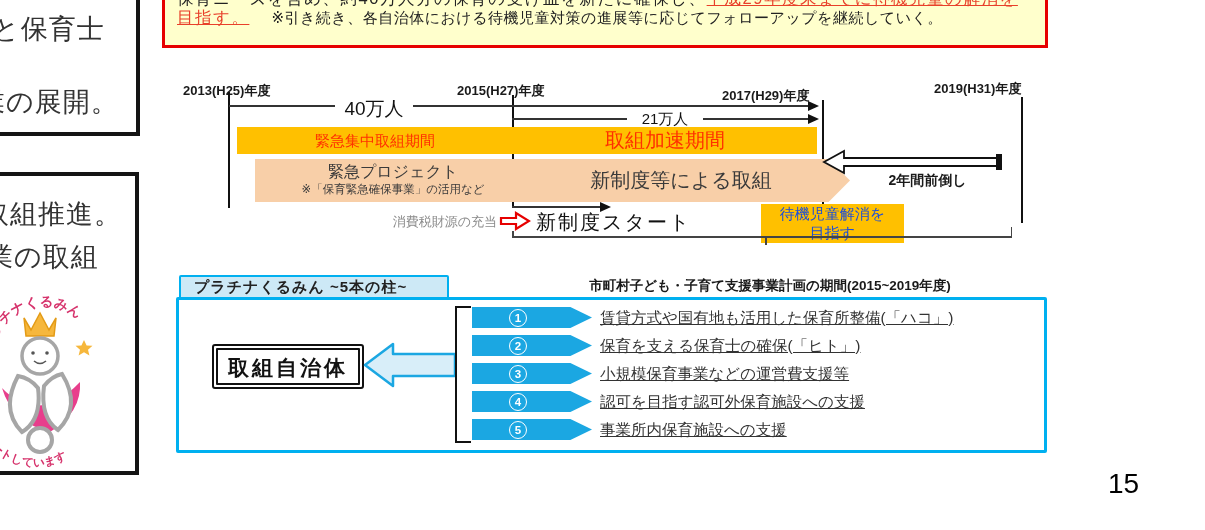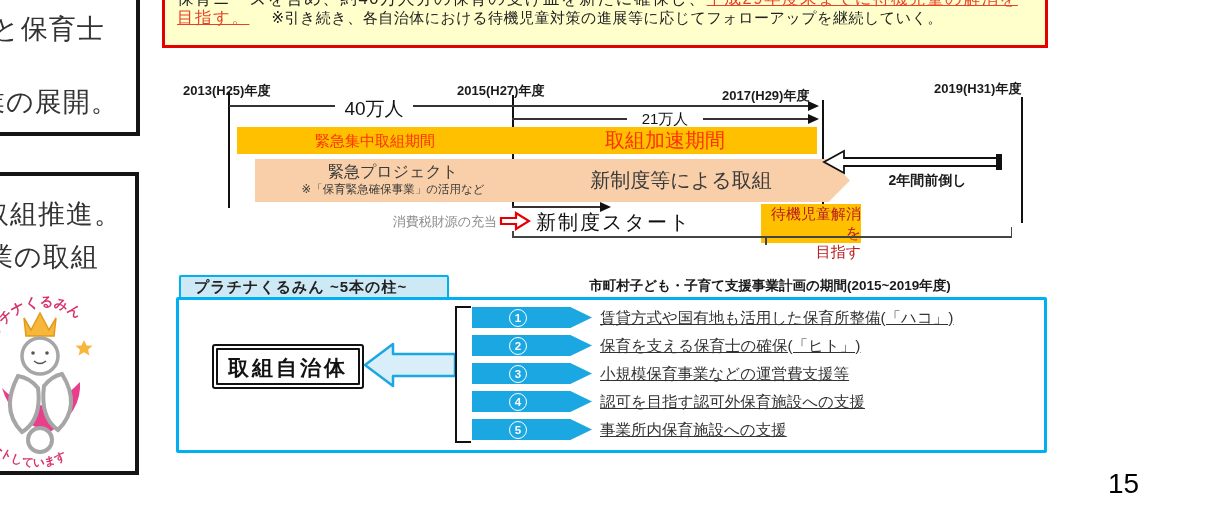--- a/index.html
+++ b/index.html
@@ -23,22 +23,22 @@
   .vline{position:absolute;width:2px;background:#111;}
   .tline{position:absolute;height:1.5px;background:#333;}
   .arr-r{position:absolute;width:0;height:0;border-top:5px solid transparent;
          border-bottom:5px solid transparent;border-left:11px solid #111;}
   .spanlab{position:absolute;text-align:center;color:#111;white-space:nowrap;}
   .obar{position:absolute;left:237px;top:127px;width:580px;height:27px;background:#FFC000;}
   .obar .seg{position:absolute;top:0;height:41px;line-height:27px;text-align:center;color:#FF3000;white-space:nowrap;}
   .pbar{position:absolute;left:255px;top:159px;width:595px;height:43px;background:#F8CFA8;
         clip-path:polygon(0 0,96.4% 0,100% 50%,96.4% 100%,0 100%);}
   .pbar .seg{position:absolute;top:0;height:43px;text-align:center;color:#3a3a3a;white-space:nowrap;}
-  .goal{position:absolute;left:761px;top:204px;width:100px;height:39px;background:#FFC000;
-        font-size:15px;line-height:19px;text-align:right;color:#b91c1c;}
+  .goal{position:absolute;left:761px;top:204px;width:143px;height:39px;background:#FFC000;
+        font-size:15px;line-height:19px;text-align:center;color:#1d4ed8;}
   .serif{font-family:"Liberation Serif","DejaVu Serif",serif;}
   .planlab{position:absolute;left:520px;top:246px;width:500px;text-align:center;
            font-size:13.5px;font-weight:bold;color:#1a1a1a;white-space:nowrap;margin-top:31px;}
   .backlab{position:absolute;left:855px;top:172px;width:145px;text-align:center;
            font-size:14px;font-weight:bold;color:#1a1a1a;white-space:nowrap;}
 
   
   .tab{position:absolute;left:179px;top:275px;width:270px;height:24px;box-sizing:border-box;
        background:#CDE9F6;border:2px solid #00B0F0;border-radius:2px;font-size:15px;font-weight:600;
        line-height:20px;padding-left:13px;letter-spacing:1px;color:#222;white-space:nowrap;z-index:3;}

